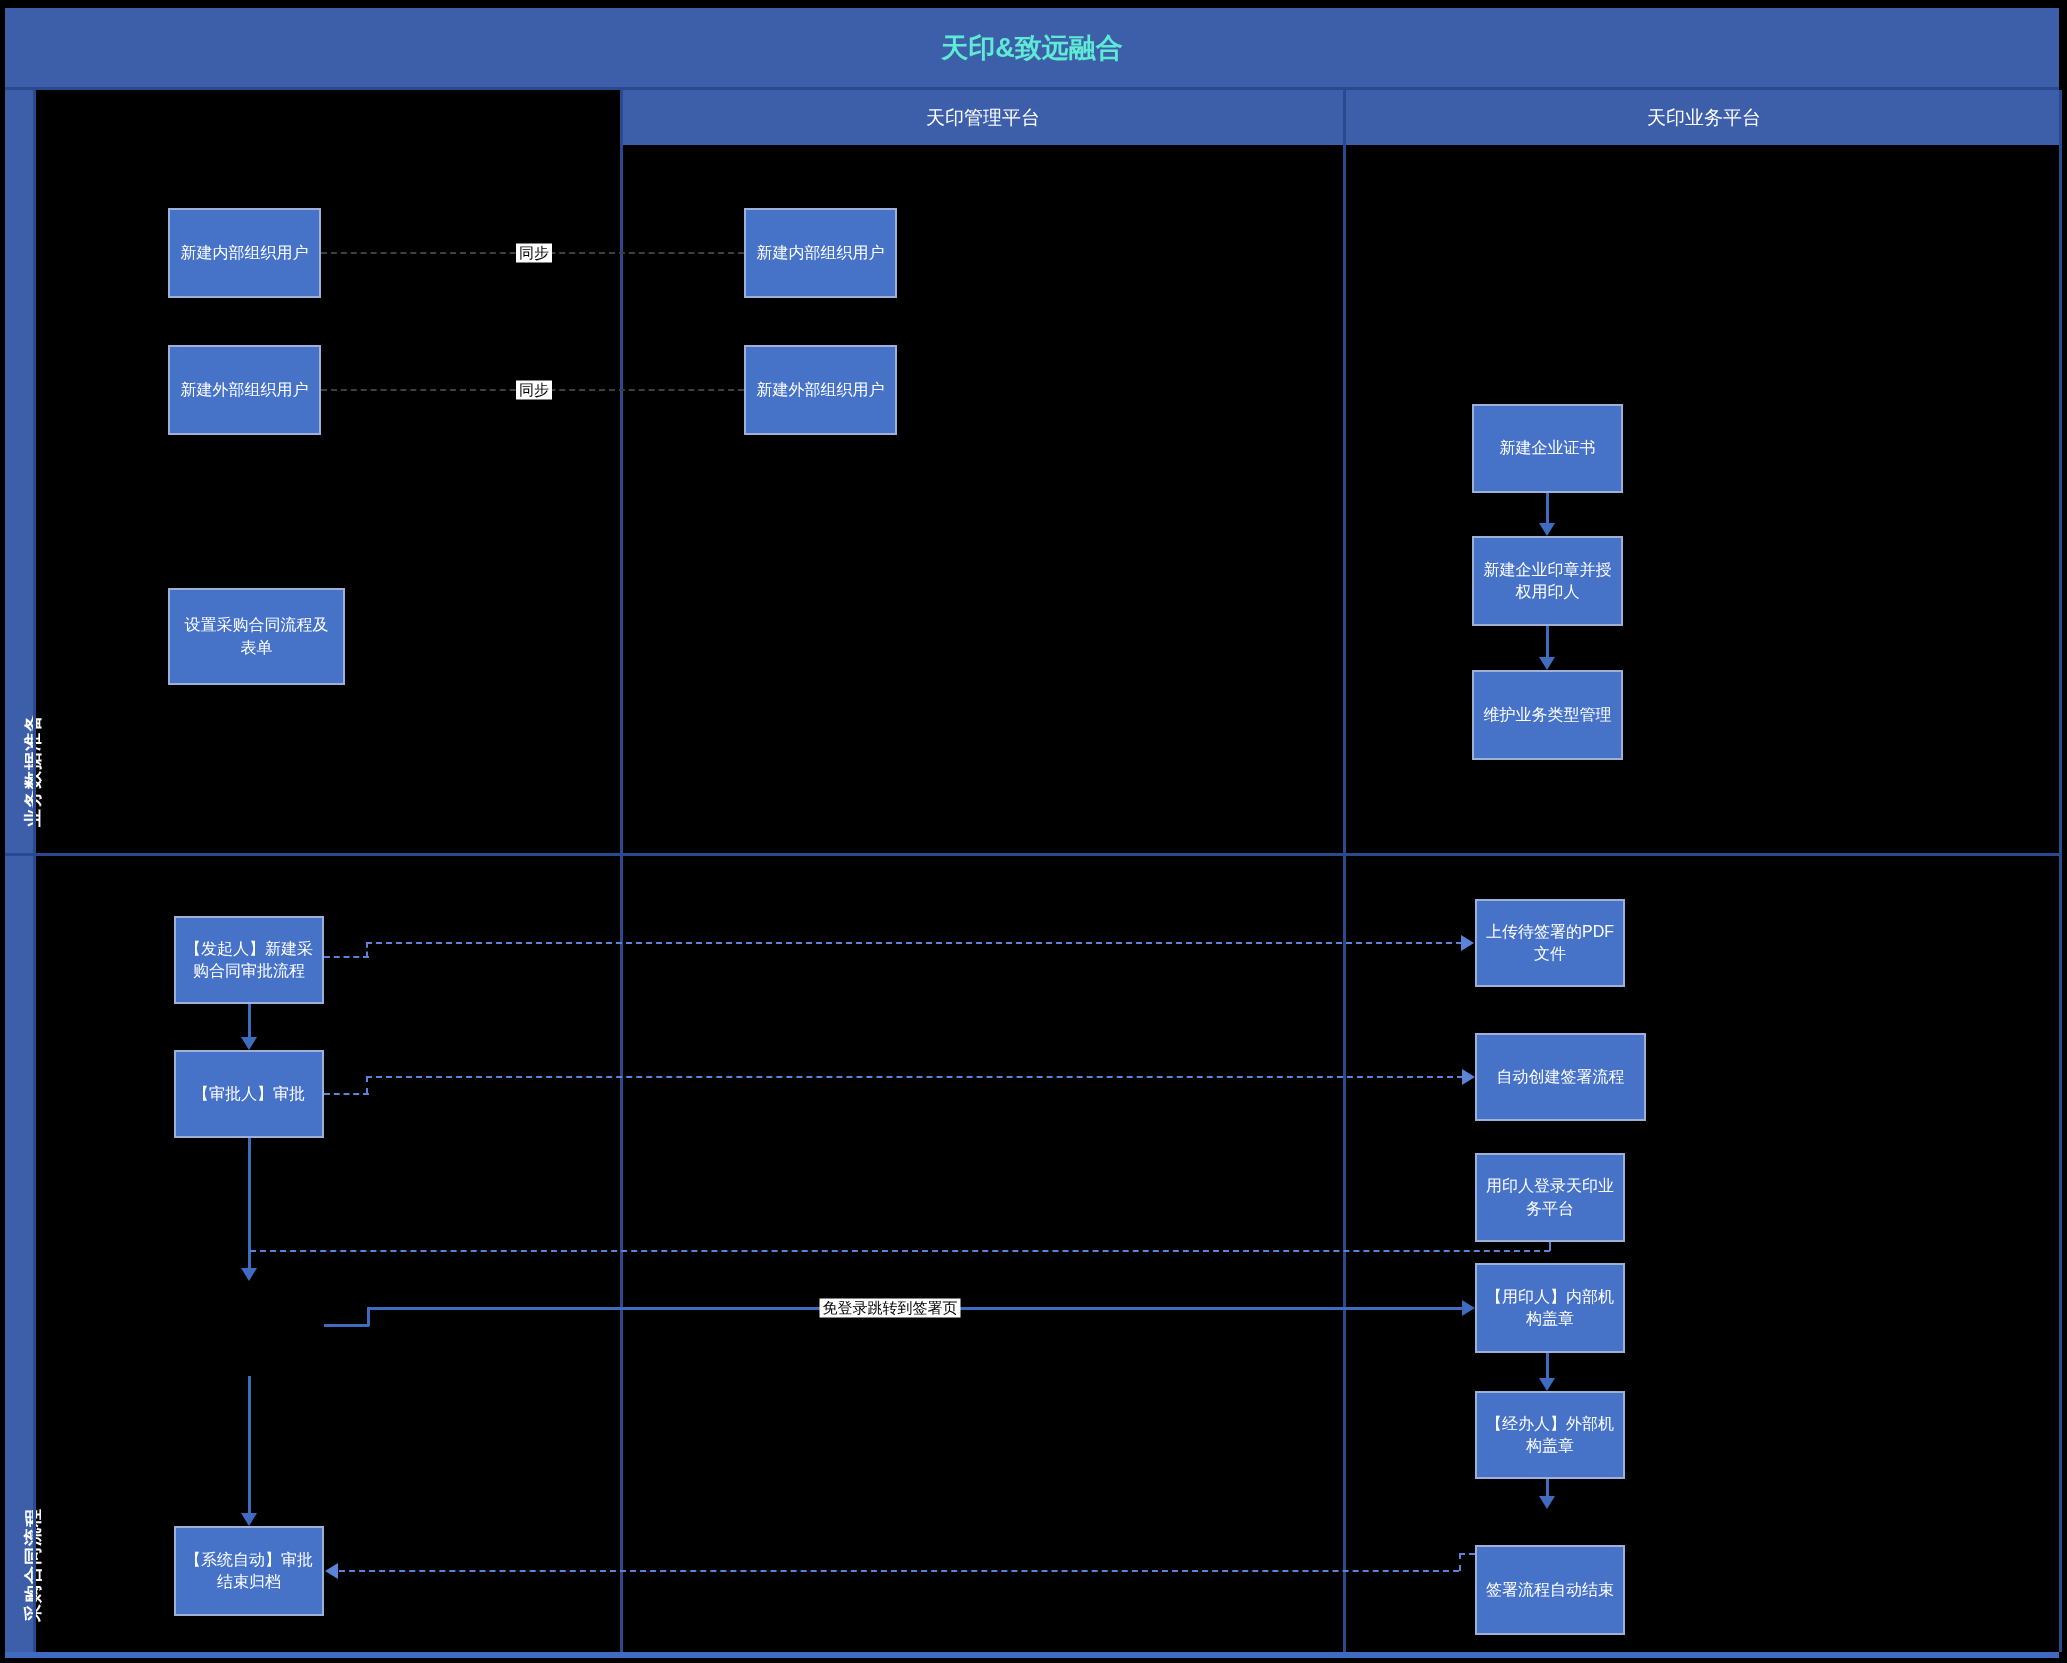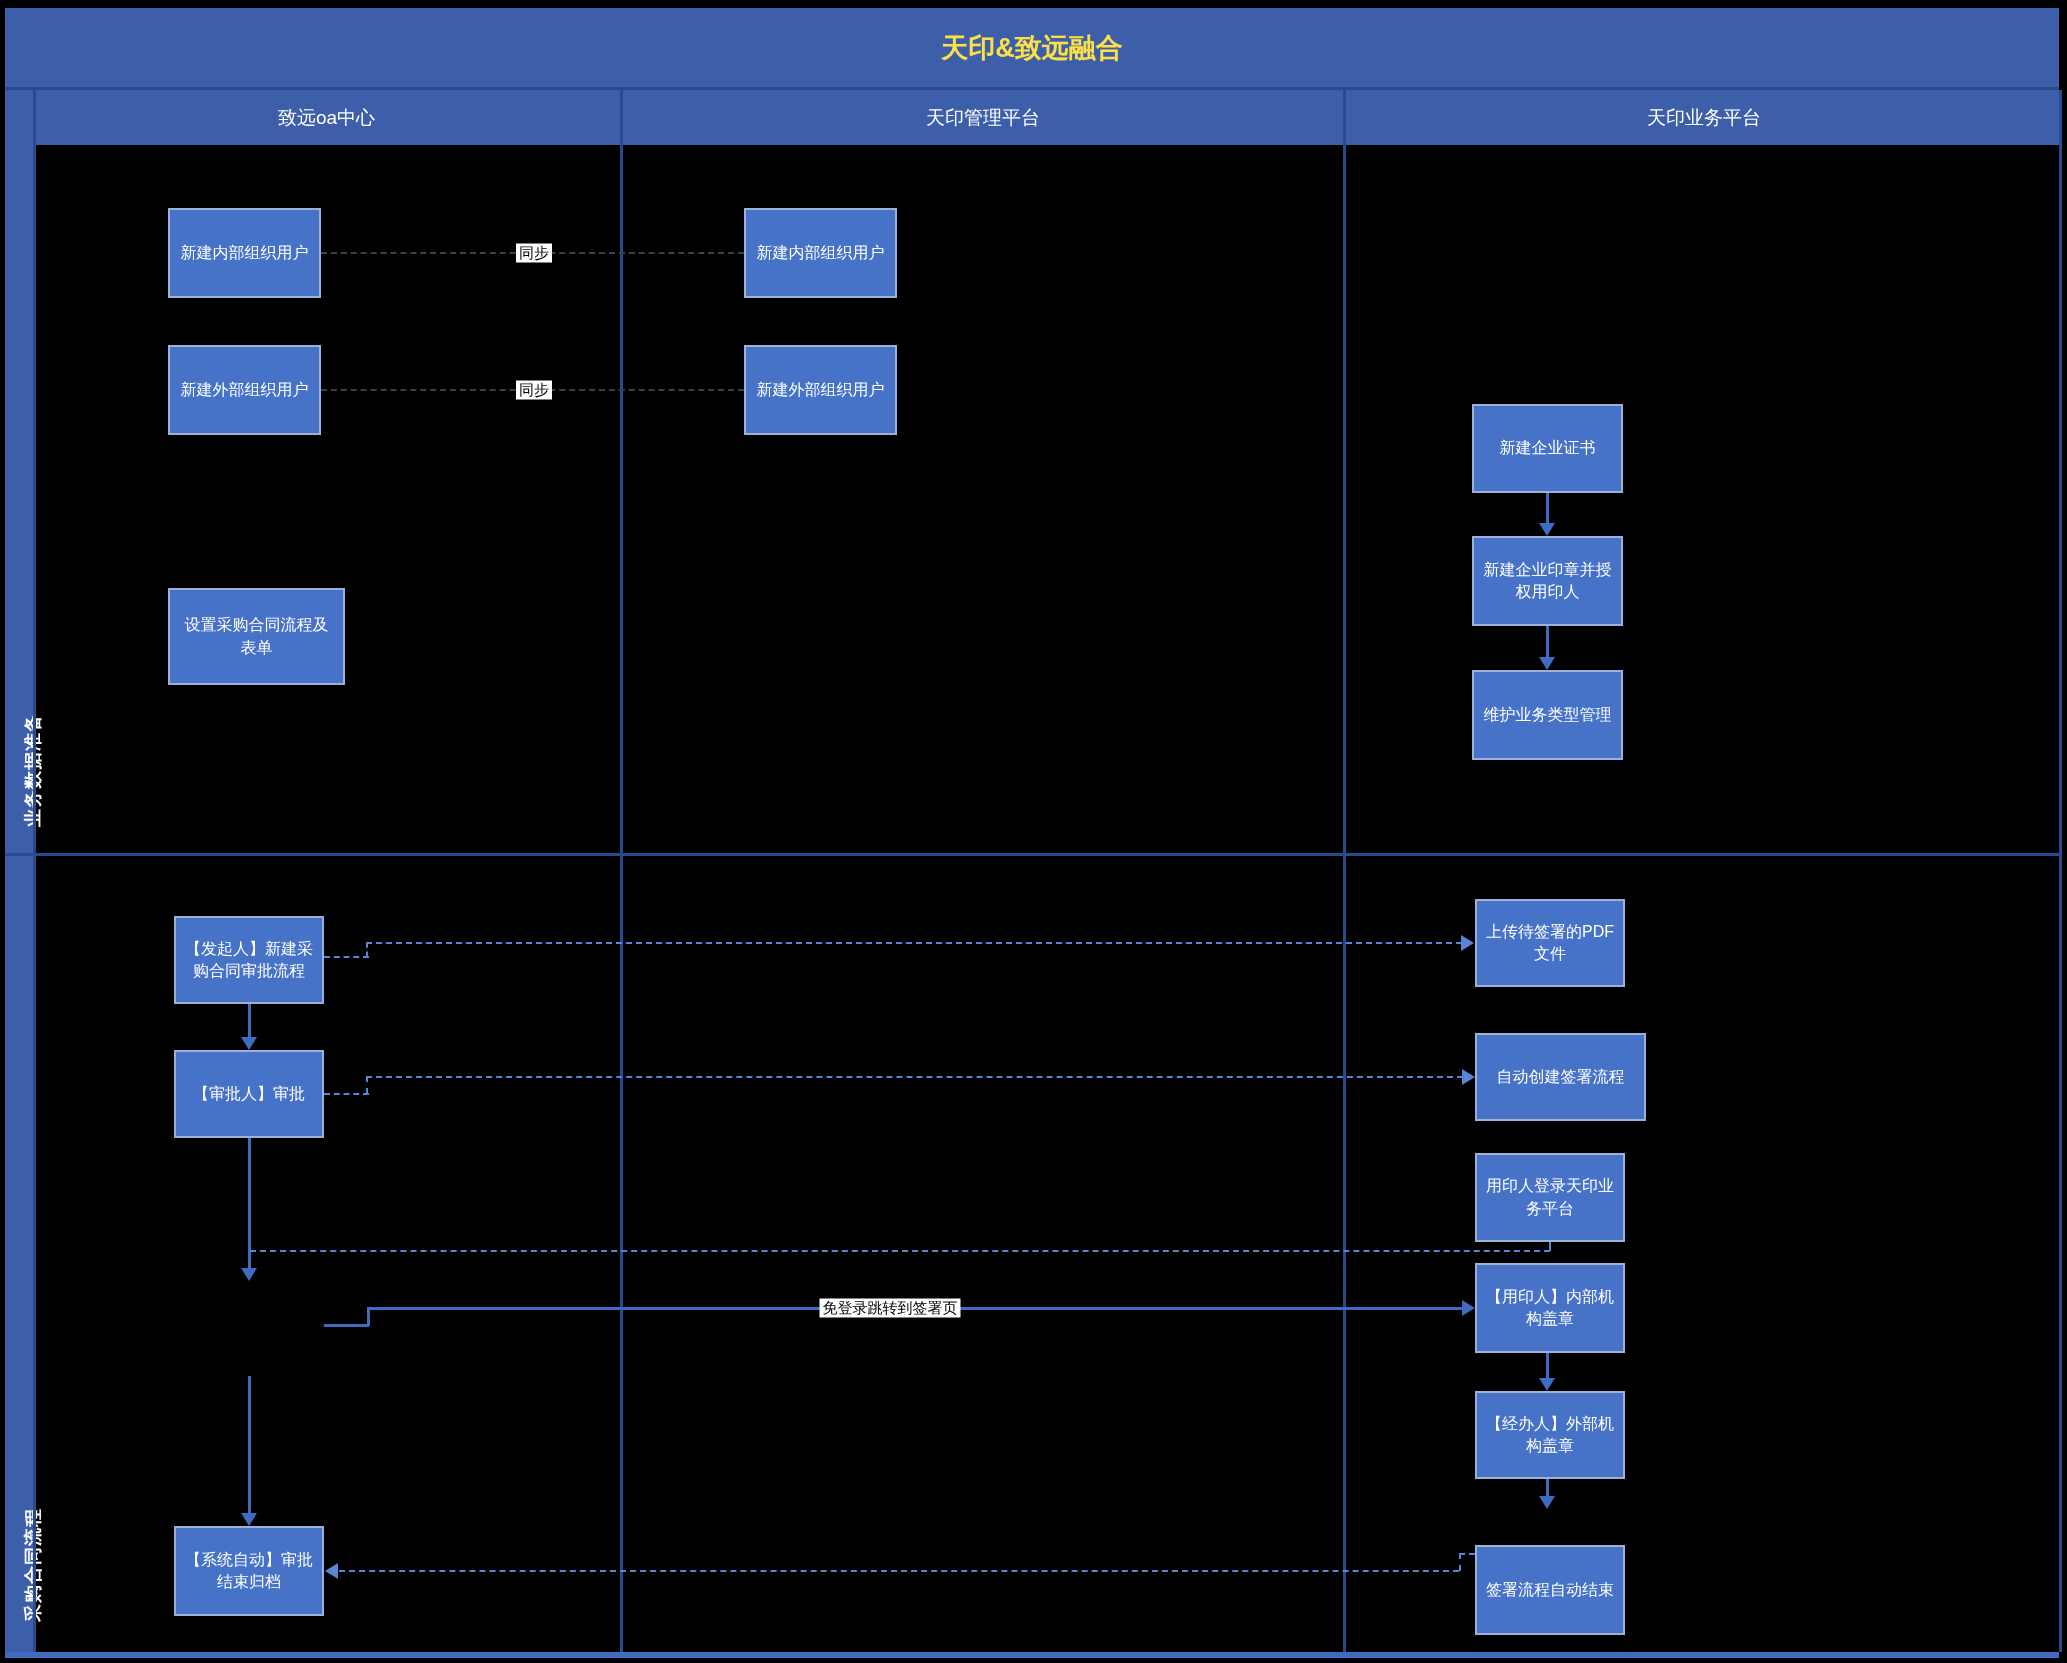--- a/index.html
+++ b/index.html
@@ -2,21 +2,21 @@
 <html style="--bg: #000000; --title-bar: #3d5fa9; --box-fill: #4673c8; --box-border: #9db0d6; --grid: #2a4a8f; --connector: #3f6cc0; --dashed: #5b84d6; --sync-line: #3f3f3f; --label-bg: #ffffff; --label-text: #000000;"><head>
 <meta charset="utf-8">
 <style>
   html,body{margin:0;padding:0;background:#000;}
   #canvas{
     position:relative;width:2067px;height:1663px;background:var(--bg,#000);
     font-family:"Liberation Sans","DejaVu Sans",sans-serif;overflow:hidden;
   }
   .titlebar{
     position:absolute;left:5px;top:8px;width:2054px;height:80px;
-    background:var(--title-bar,#3d5fa9);color:#fde047;font-size:27px;font-weight:bold;
+    background:var(--title-bar,#3d5fa9);color:#5eead4;font-size:27px;font-weight:bold;
     display:flex;align-items:center;justify-content:center;
   }
   .hdr{
     position:absolute;top:90px;height:55px;background:var(--title-bar,#3d5fa9);
     color:#fff;font-size:19px;display:flex;align-items:center;justify-content:center;
   }
   .lanestrip{
     position:absolute;left:5px;width:28px;background:var(--title-bar,#3d5fa9);
   }
   .lanelabel{
@@ -48,21 +48,20 @@
   }
 </style>
 </head>
 <body>
 
 <div id="canvas">
 
   <div class="titlebar">天印&amp;致远融合</div>
   <div class="grid-h" style="left:5px;top:87px;width:2054px;"></div>
 
-  <div class="hdr" style="left:33px;width:587px;">致远oa中心</div>
   <div class="hdr" style="left:623px;width:720px;">天印管理平台</div>
   <div class="hdr" style="left:1346px;width:716px;">天印业务平台</div>
 
   <div class="lanestrip" style="top:90px;height:1562px;"></div>
   <div class="lanelabel" style="left:-52px;top:755px;">业务数据准备</div>
   <div class="lanelabel" style="left:-52px;top:1550px;">采购合同流程</div>
 
   <div class="grid-v" style="left:33px;top:90px;height:1562px;"></div>
   <div class="grid-v" style="left:620px;top:90px;height:1562px;"></div>
   <div class="grid-v" style="left:1343px;top:90px;height:1562px;"></div>

